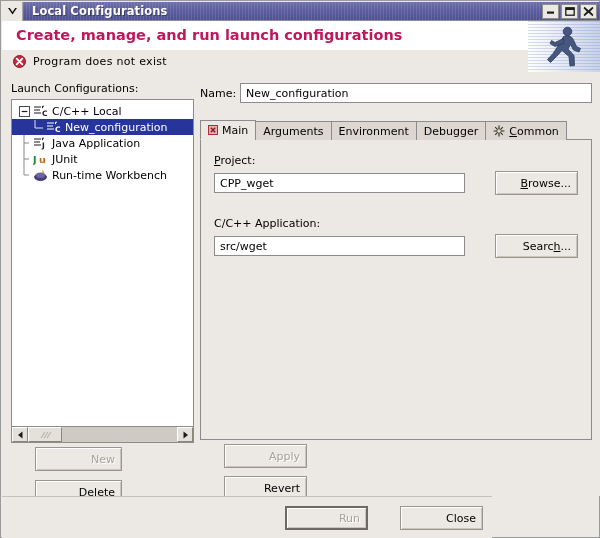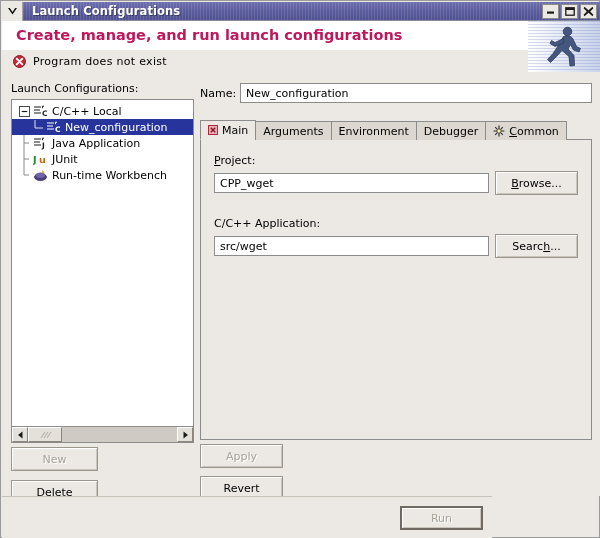--- a/index.html
+++ b/index.html
@@ -239,24 +239,25 @@
   .btn {
     font-family: "DejaVu Sans", sans-serif;
     font-size: 11px;
     color: #000000;
     background: #ece9e4;
     border: 1px solid #9b968e;
     box-shadow: inset 1px 1px 0 #ffffff, inset -1px -1px 0 #cac5bc;
     height: 24px;
     display: flex;
     align-items: center;
-    justify-content: center;
+    justify-content: flex-end;
     box-sizing: border-box;
     cursor: default;
     padding: 0 6px;
+    margin-left: 24px;
   }
   .btn.disabled { color: #a7a29a; text-shadow: 1px 1px 0 #ffffff; }
   .btn.default { border: 2px solid #6e6a63; }
   .btn u { text-decoration: underline; }
 
   
   .right-col {
     position: absolute;
     left: 198px; top: 10px;
     width: 392px;
@@ -389,21 +390,21 @@
 
 <div id="app">
   <div class="window">
 
     <div class="titlebar">
       <div class="tb-menu-btn">
         <svg width="11" height="9" viewBox="0 0 11 9">
           <path d="M1 1 L5.5 7.5 L10 1 L8.2 1 L5.5 5 L2.8 1 Z" fill="#111"></path>
         </svg>
       </div>
-      <div class="tb-title">Launch Configurations</div>
+      <div class="tb-title">Local Configurations</div>
       <div class="tb-buttons">
         <div class="tb-btn">
           <svg width="9" height="7" viewBox="0 0 9 7">
             <rect x="1" y="3.5" width="7" height="2.2" fill="#1b1b1b"></rect>
           </svg>
         </div>
         <div class="tb-btn">
           <svg width="10" height="9" viewBox="0 0 10 9">
             <rect x="0.8" y="0.8" width="8.4" height="7.4" fill="none" stroke="#1b1b1b" stroke-width="1.3"></rect>
             <rect x="0.8" y="0.8" width="8.4" height="2.2" fill="#1b1b1b"></rect>
@@ -624,17 +625,20 @@
         </div>
       </div>
 
     </div>
 
     <div class="footer">
       <div class="footer-buttons">
         <div class="btn disabled default">
           <span>Run</span>
         </div>
+        <div class="btn">
+          <span>Close</span>
+        </div>
       </div>
     </div>
 
   </div>
 </div>
 
 </body></html>

